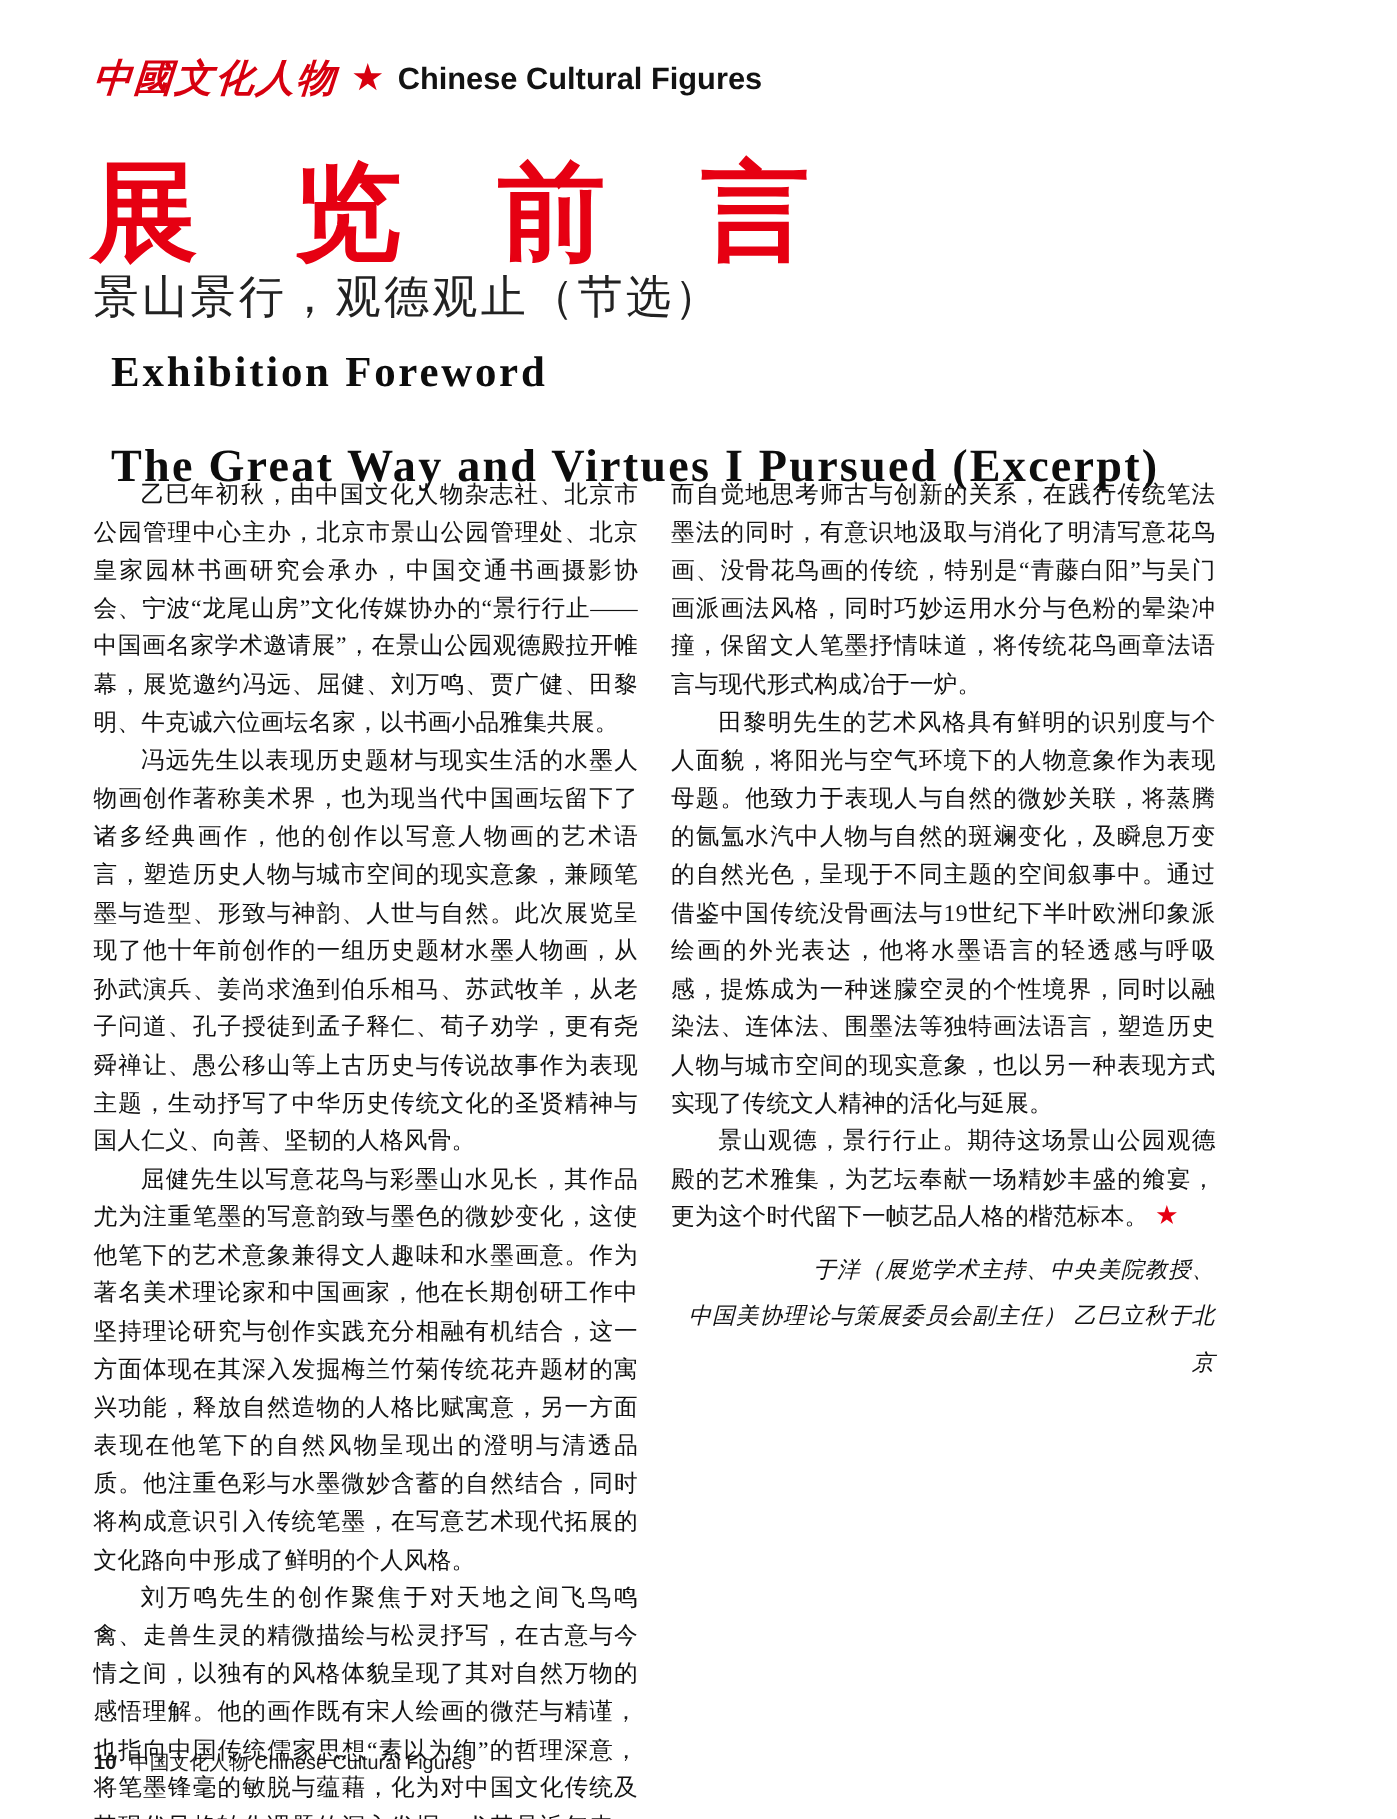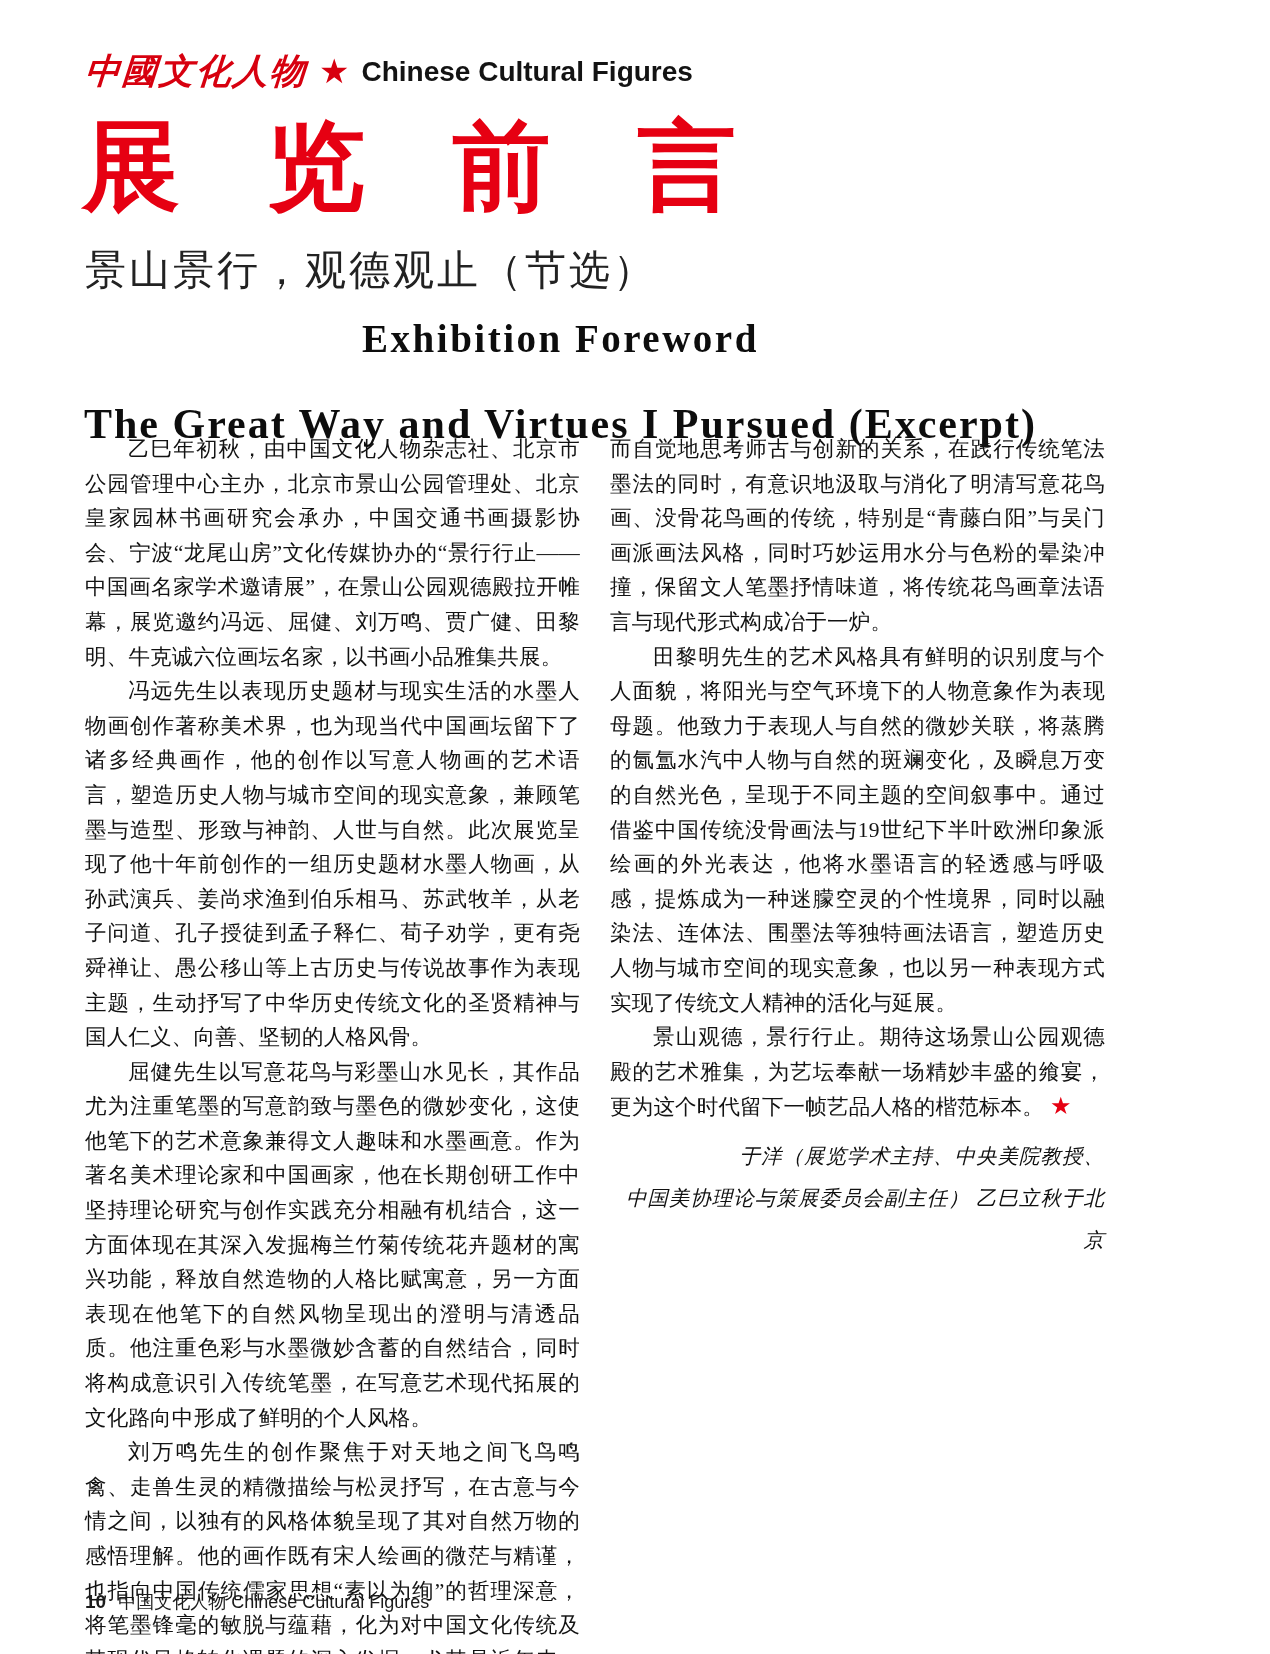--- a/index.html
+++ b/index.html
@@ -13,33 +13,33 @@
     color:#d7000f;font-size:35px;font-weight:bold;font-style:italic;
     font-family:"DejaVu Serif",serif;letter-spacing:2px;transform:skewX(-4deg);
   }
   .logo-star{color:#d7000f;font-size:34px;line-height:1;font-style:normal;}
   .logo-en{
     font-family:"Liberation Sans","DejaVu Sans",sans-serif;font-weight:bold;
     font-size:28px;color:#131313;letter-spacing:0px;
   }
   
   .title-cn{
-    position:absolute;left:82px;top:112px;color:#e60012;
+    position:absolute;left:82px;top:138px;color:#e60012;
     font-family:"Liberation Sans","DejaVu Sans",sans-serif;
     font-weight:900;font-size:98px;line-height:1.12;letter-spacing:30px;white-space:nowrap;
   }
   .subtitle-cn{
     position:absolute;left:85px;top:243px;color:#222;
     font-family:"Liberation Sans","DejaVu Sans",sans-serif;
     font-weight:500;font-size:41px;letter-spacing:3px;white-space:nowrap;
   }
   .title-en{
-    position:absolute;left:84px;top:313px;color:#0d0d0d;
+    position:absolute;left:101px;top:313px;color:#0d0d0d;
     font-family:"Liberation Serif","DejaVu Serif",serif;font-weight:bold;
-    font-size:39px;line-height:52px;letter-spacing:2.5px;white-space:nowrap;text-align:center;
+    font-size:39px;line-height:52px;letter-spacing:2.5px;white-space:nowrap;
   }
   .title-en .l2{font-size:42px;letter-spacing:2px;margin-top:33px;}
   
   .columns{
     position:absolute;left:85px;top:432px;width:1020px;
     display:flex;gap:30px;align-items:flex-start;
   }
   .col{width:495px;}
   .para{
     margin:0;font-size:21.5px;line-height:34.6px;text-align:justify;

